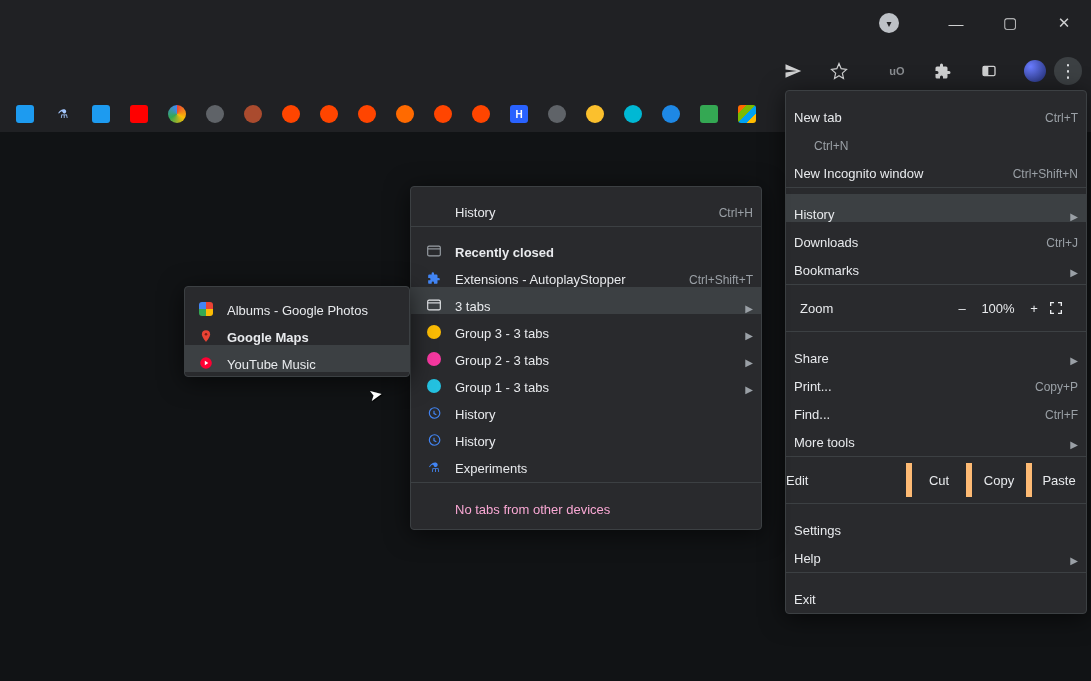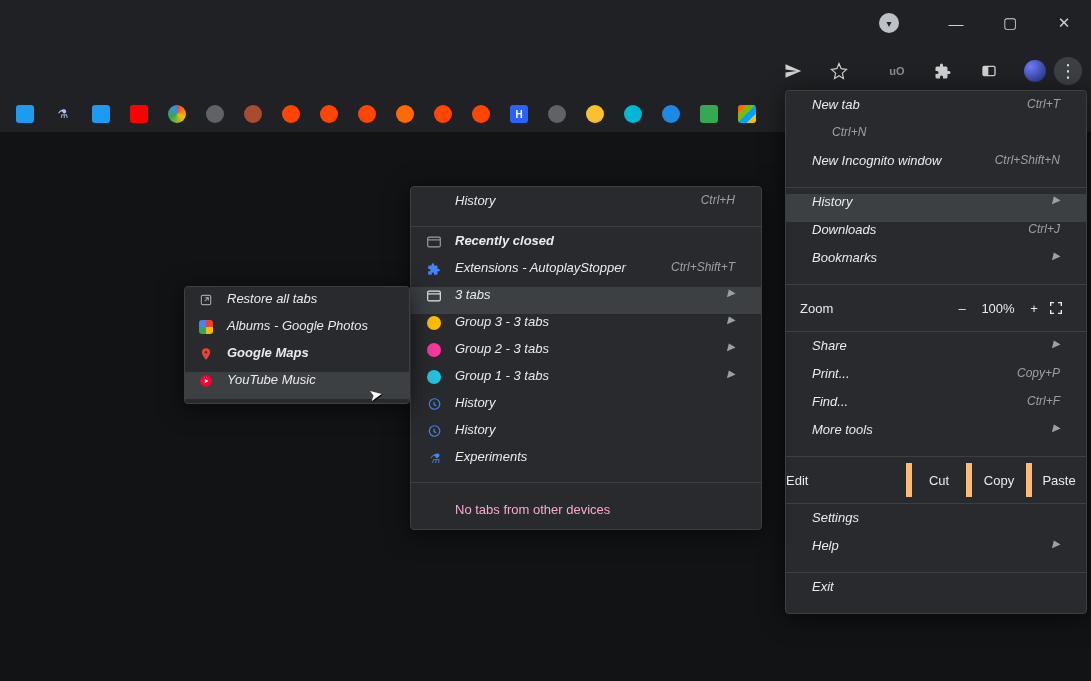--- a/index.html
+++ b/index.html
@@ -59,21 +59,21 @@
   .menu {
     position: absolute;
     background: #292a2d;
     border: 1px solid #3c4043;
     border-radius: 4px;
     box-shadow: 0 4px 24px rgba(0,0,0,0.6);
     font-size: 13px;
     color: #e8eaed;
   }
   .menu.main { top: 90px; right: 4px; width: 302px; }
-  .mi { display:flex; align-items:flex-start; height:28px; padding: 0 26px; white-space:nowrap;font-style:italic; }
+  .mi { display:flex; align-items:flex-end; height:28px; padding: 0 8px; white-space:nowrap; }
   .mi .lab { flex:1; }
   .mi .sc  { color:#9aa0a6; font-size:12px; margin-left:20px;}
   .mi .chev { color:#9aa0a6; font-size:10px; margin-left:20px;}
   .mi.hl { background:#3c4043; }
   .sep { height:1px; background:#3c4043; margin:6px 0; }
 
   .zoom-row { display:flex; align-items:center; height:34px; padding:0 14px; }
   .zoom-row .lbl{ flex:1; }
   .zoom-btn   { width:28px; text-align:center; color:#e8eaed; }
   .zoom-val   { width:44px; text-align:center; }
@@ -337,29 +337,20 @@
   <div class="sep"></div>
   <div class="footer-note">
       <span>No tabs from other devices</span>
     </div>
 </div>
 
 <div class="menu tabs3">
   <div style="height:4px"></div>
   <div class="mi">
     <span class="ic">
-        <svg width="14" height="14" viewBox="0 0 24 24" fill="none" stroke="#9aa0a6" stroke-width="2">
-          <rect x="4" y="4" width="16" height="16" rx="2"></rect>
-          <path d="M10 14l6-6M16 13V8h-5"></path>
-        </svg>
-      </span>
-    <span class="lab">Restore all tabs</span>
-  </div>
-  <div class="mi">
-    <span class="ic">
         <div style="width:14px;height:14px;background:conic-gradient(#ea4335 0 90deg,#fbbc04 90deg 180deg,#34a853 180deg 270deg,#4285f4 270deg 360deg);border-radius:3px;"></div>
       </span>
     <span class="lab">Albums - Google Photos</span>
   </div>
   <div class="mi bold">
     <span class="ic">
         <svg width="14" height="14" viewBox="0 0 24 24">
           <path d="M12 2a7 7 0 00-7 7c0 5 7 13 7 13s7-8 7-13a7 7 0 00-7-7z" fill="#ea4335"></path>
           <circle cx="12" cy="9" r="2.2" fill="#7b1f13"></circle>
         </svg>

